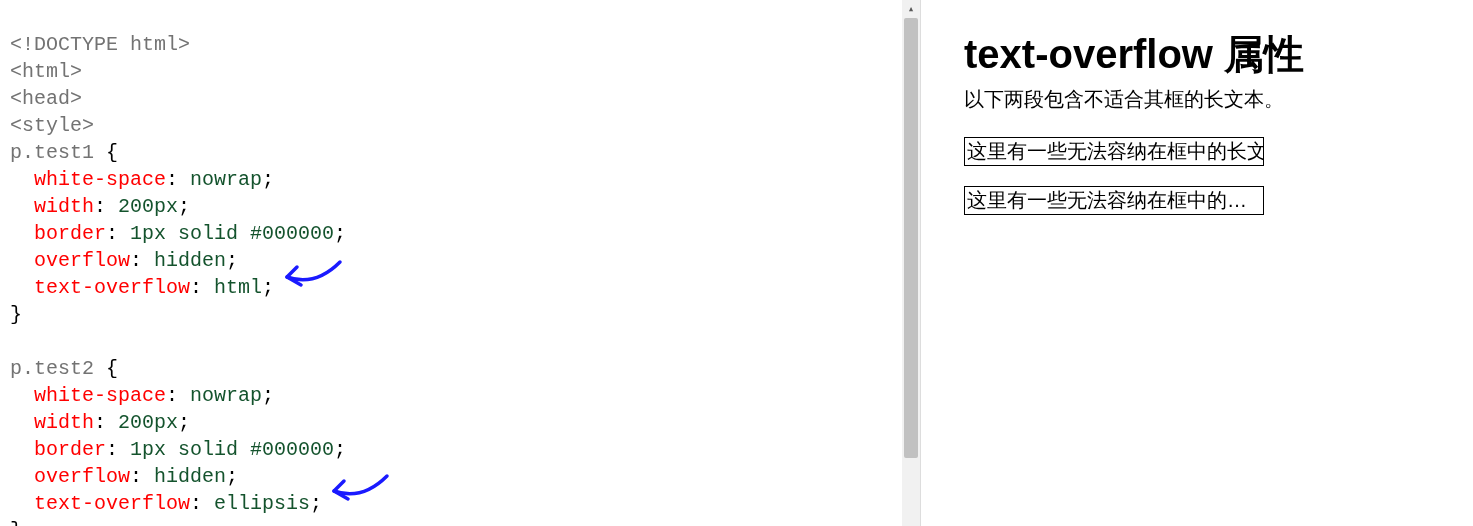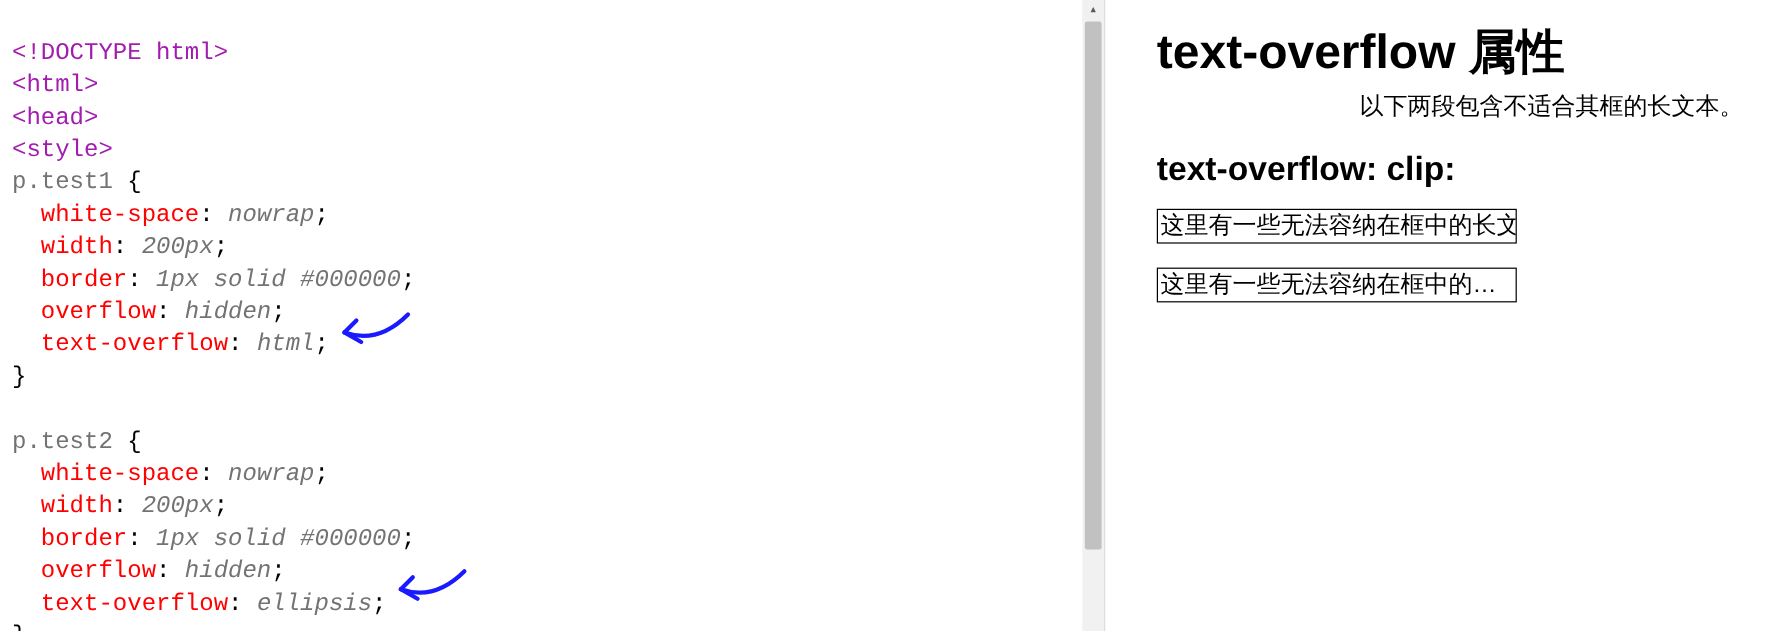--- a/index.html
+++ b/index.html
@@ -17,24 +17,24 @@
   .left {
     position: relative;
     flex: 0 0 920px;
     height: 526px;
     overflow: hidden;
   }
   .code {
     padding: 4px 10px;
     white-space: pre;
   }
-  .tag  { color: #a21caf; }
+  .tag  { color: #737373; }
   .sel  { color: #737373; }
   .prop { color: #ff0000; text-align: right; }
-  .val  { color: #737373; font-style: italic; }
+  .val  { color: #14532d; }
   .punct{ color: #000000; }
 
   
   .arrow {
     position: absolute;
     pointer-events: none;
   }
 
   
   .sb-track {
@@ -61,32 +61,31 @@
 
   .divider {
     flex: 0 0 24px;
     height: 526px;
     background: #fff;
     border-left: 1px solid #ddd;
   }
 
   .right {
     flex: 1;
-    padding: 13px 20px 0 20px;
+    padding: 23px 20px 0 20px;
     font-family: Arial, "Microsoft YaHei", sans-serif;
   }
   .right h1 {
     font-size: 40px;
     font-weight: 700;
     margin: 18px 0 18px 0;
   }
   .right p.desc {
     font-size: 20px;
     margin: 18px 0 24px 0;
-    text-align: right;
   }
   .right h2 {
     font-size: 28px;
     font-weight: 700;
     margin: 22px 0 20px 0;
   }
   .demo {
     font-size: 20px;
     width: 300px;
     white-space: nowrap;
@@ -138,17 +137,16 @@
     <div class="sb-thumb"></div>
   </div>
 </div>
 
 <div class="divider"></div>
 
 <div class="right">
   <h1>text-overflow 属性</h1>
   <p class="desc">以下两段包含不适合其框的长文本。</p>
 
-  <h2>text-overflow: clip:</h2>
   <p class="demo clip">这里有一些无法容纳在框中的长文本</p>
 
   <p class="demo ellip">这里有一些无法容纳在框中的长文本</p>
 </div>
 
 </body></html>

